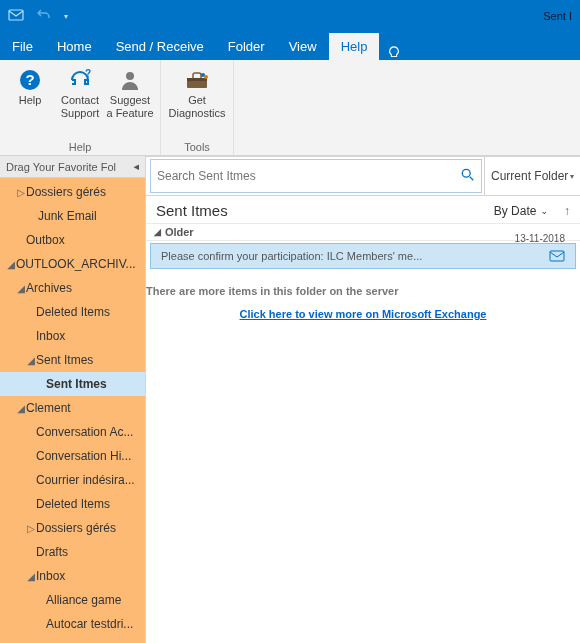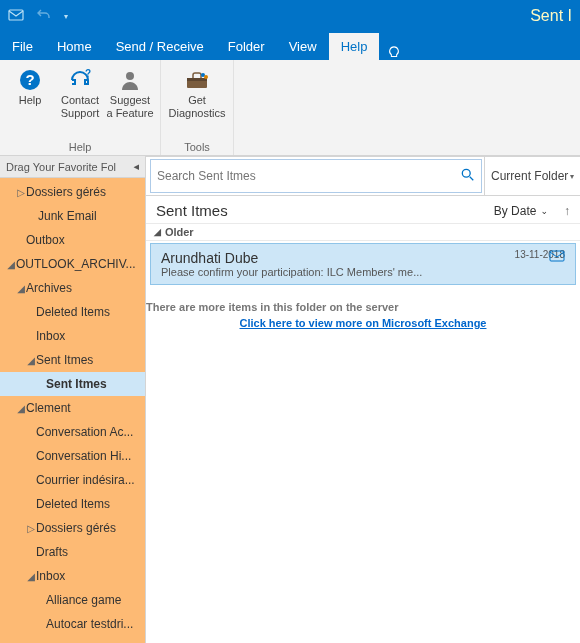--- a/index.html
+++ b/index.html
@@ -1,21 +1,21 @@
 <!DOCTYPE html>
 <html><head>
 <meta charset="utf-8">
 <style>
   * { box-sizing: border-box; margin: 0; padding: 0; font-family: "Segoe UI", Arial, sans-serif; }
   body { width: 580px; height: 643px; overflow: hidden; background: #fff; font-size: 12px; color: #333; }
   .titlebar { height: 32px; background: #0173c7; display: flex; align-items: center; padding: 0 8px; }
   .titlebar .qat { display: flex; gap: 12px; align-items: center; }
   .titlebar .qat svg { fill: #b8dff5; }
   .titlebar .spacer { flex: 1; }
-  .titlebar .title { color: #fef9c3; font-size: 16px; }
+  .titlebar .title { color: #0f172a; font-size: 11px; }
   .tabs { height: 28px; background: #0173c7; display: flex; align-items: flex-end; }
   .tab { color: #fff; padding: 6px 12px; font-size: 13px; cursor: default; }
   .tab.active { background: #f3f3f3; color: #0173c7; }
   .tellme { display: flex; align-items: center; color: #fff; font-size: 13px; padding: 0 8px; gap: 6px; }
   .ribbon { background: #f3f3f3; border-bottom: 1px solid #d4d4d4; height: 96px; display: flex; }
   .rgroup { display: flex; flex-direction: column; align-items: center; padding: 4px 6px 0 6px; border-right: 1px solid #e1e1e1; }
   .rbtns { display: flex; gap: 2px; }
   .rbtn { display: flex; flex-direction: column; align-items: center; width: 48px; padding: 2px 0; text-align: center; font-size: 11px; color: #444; line-height: 1.2; }
   .rbtn.disabled { color: #a6a6a6; }
   .rbtn .ricon { width: 32px; height: 28px; display: flex; align-items: center; justify-content: center; }
@@ -38,21 +38,21 @@
   .folderhdr .fname { font-size: 15px; color: #333; }
   .folderhdr .spacer { flex:1; }
   .folderhdr .sort { font-size: 12px; color: #333; display:flex; align-items:center; gap:4px;}
   .grp { background: #fff; border-top:1px solid #eaeaea; border-bottom:1px solid #eaeaea; padding: 2px 8px; font-size: 11px; font-weight:600; color:#555; display:flex; align-items:center; gap:4px;}
   .msg { border: 1px solid #8fc4e8; background:#cde6f7; margin:2px 4px; padding: 6px 10px; position:relative;}
   .msg .from { font-size: 14px; color: #333; }
   .msg .subj { font-size: 11px; color: #555; white-space:nowrap; overflow:hidden; text-overflow:ellipsis; max-width:280px;}
   .msg .date { position:absolute; right:10px; bottom:24px; font-size:10px; color:#555;}
   .msg .flag { position:absolute; right:10px; top:6px; }
   .moretxt { text-align:left; font-size:11px; color:#777; margin-top:14px; font-weight:600;}
-  .morelink { text-align:center; font-size:11px; margin-top:4px;}
+  .morelink { text-align:center; font-size:11px; margin-top:11px;}
   .morelink span { color:#0066cc; text-decoration:underline; font-weight:600;}
 </style>
 </head>
 <body>
 
 <div class="titlebar">
   <div class="qat">
     <span><svg width="16" height="16" viewBox="0 0 16 16">
           <rect x="1" y="3" width="14" height="10" rx="1" fill="none" stroke="#b8dff5" stroke-width="1.2"></rect>
           <path d="M1 4l7 5 7-5" stroke="#b8dff5" fill="none" stroke-width="1.2"></path>
@@ -241,21 +241,20 @@
         <span>By Date</span>
         <span style="font-size:9px">⌄</span>
       </span>
       <span style="margin-left:16px;color:#666">↑</span>
     </div>
     <div class="grp">
       <span style="font-size:9px">◢</span>
       <span>Older</span>
     </div>
     <div class="msg">
-      <div class="from">Arundhati Dube</div>
       <div class="subj">Please confirm your participation: ILC Members' me...</div>
       <div class="date">13-11-2018</div>
       <div class="flag"><svg width="16" height="12" viewBox="0 0 16 12">
             <rect x="1" y="1" width="14" height="10" rx="1" fill="none" stroke="#0173c7"></rect>
             <path d="M1 2l7 5 7-5" stroke="#0173c7" fill="none"></path>
           </svg></div>
     </div>
     <div class="moretxt">There are more items in this folder on the server</div>
     <div class="morelink"><span>Click here to view more on Microsoft Exchange</span></div>
   </div>

